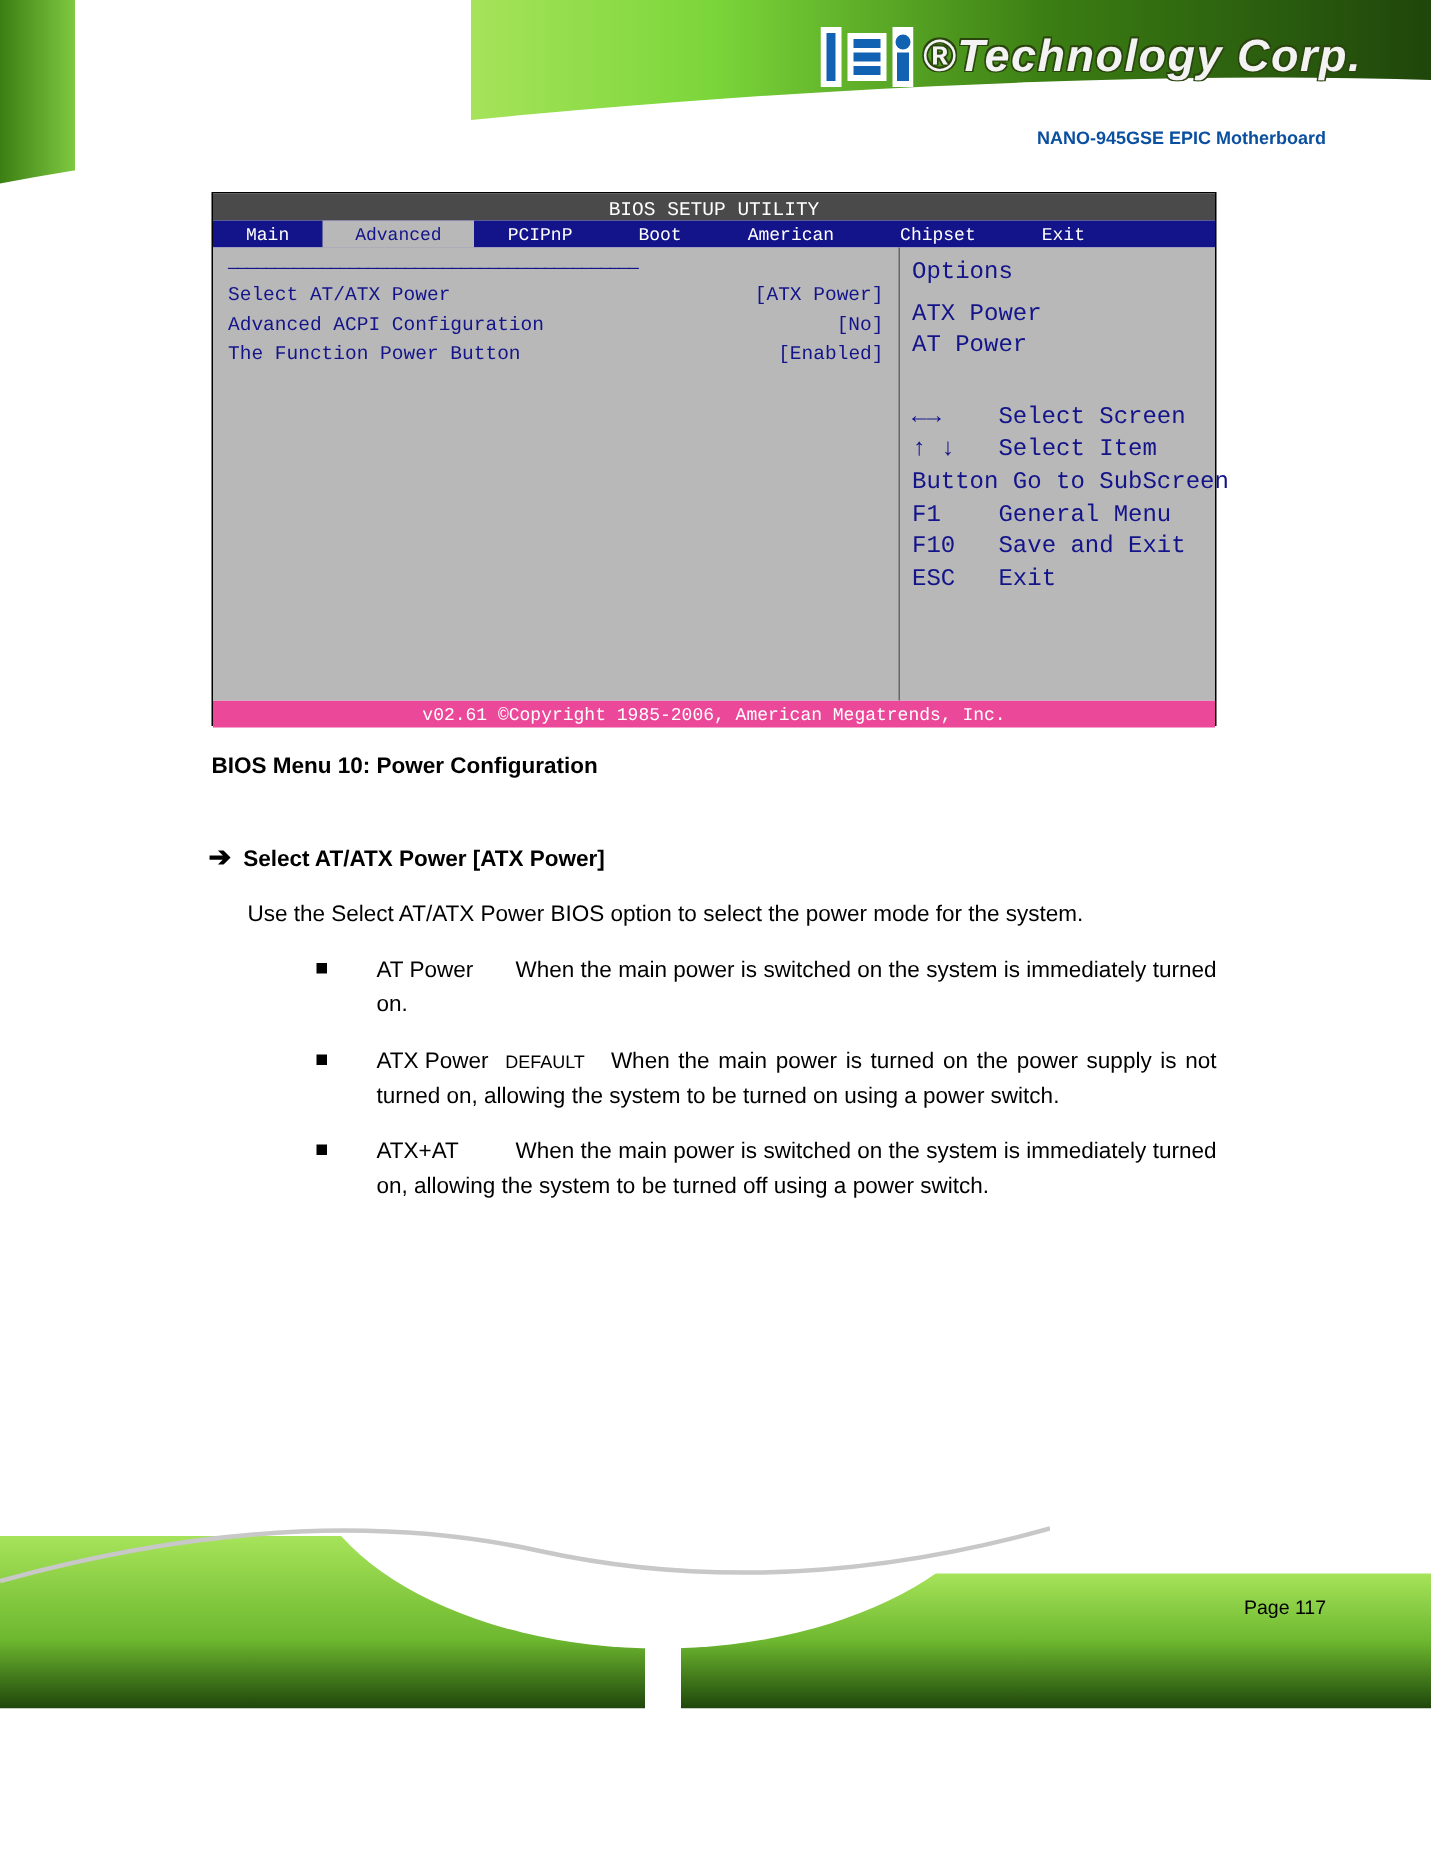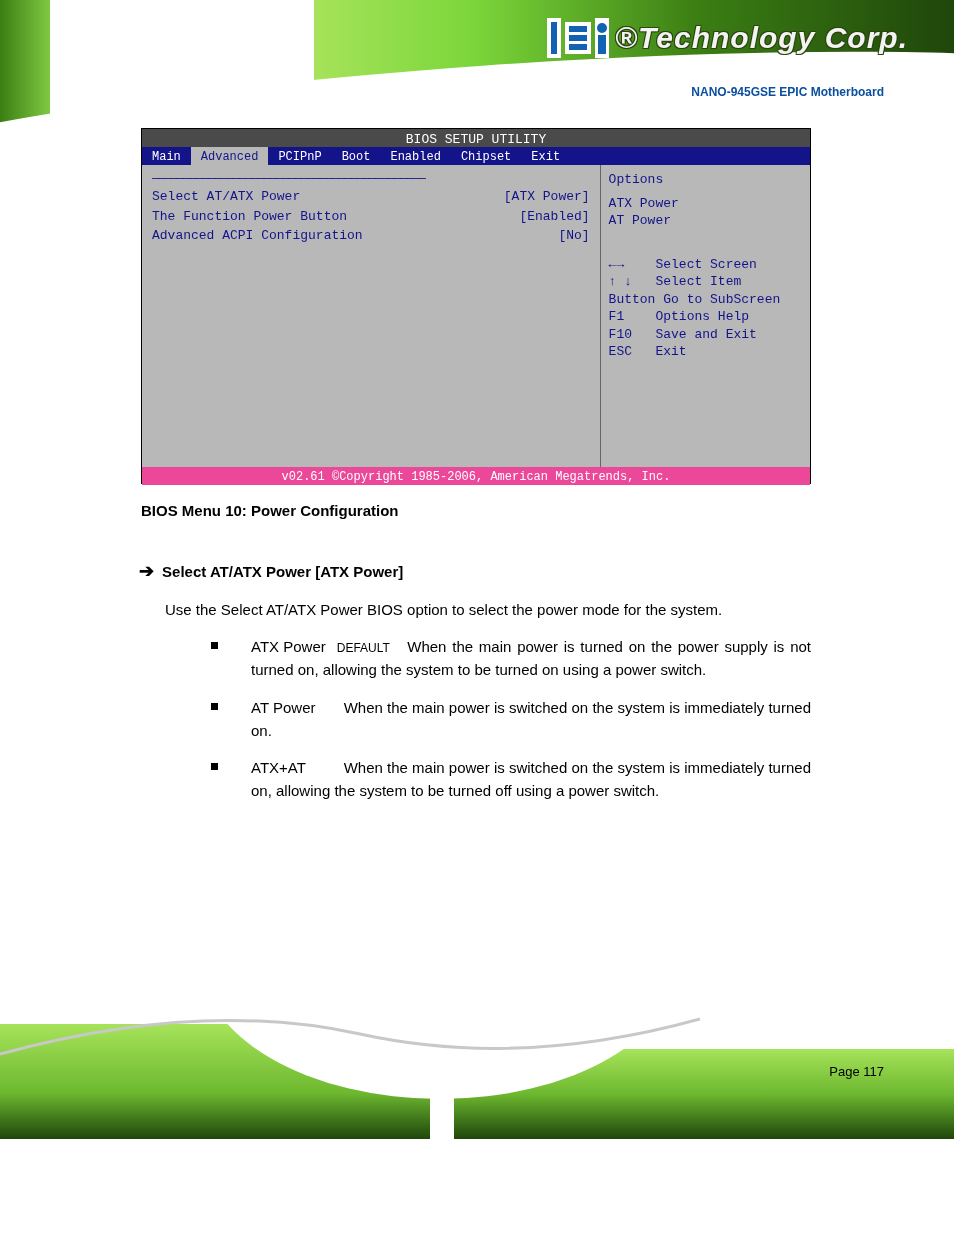--- a/index.html
+++ b/index.html
@@ -94,21 +94,21 @@
     padding:2px 20px;
   }
   .bios-tabs{
     background:#13138a;
     color:#fff;
     display:flex;
     height:18px;
     font-size:12px;
   }
   .bios-tabs span{
-    padding:2px 10px 1px;
+    padding:2px 22px 1px;
   }
   .bios-tabs .active{
     background:#b8b8b8;
     color:#13138a;
   }
   .bios-body{
     display:flex;
     height:302px;
   }
   .bios-left{
@@ -127,21 +127,21 @@
     display:flex;
     justify-content:space-between;
     padding:1px 0;
   }
   .bios-left .row .val{color:#13138a;white-space:pre;}
   .bios-right{
     background:#b8b8b8;
     color:#13138a;
     width:210px;
     padding:6px 8px;
-    font-size:13px;
+    font-size:16px;
   }
   .bios-right .sect{margin-bottom:26px;}
   .bios-right .help-row{white-space:pre;}
   .bios-footer{
     background:#ec4899;
     color:#fff;
     height:18px;
     padding:2px 6px;
     font-size:12px;
   }
@@ -242,76 +242,76 @@
 
   <div class="doc-title">NANO-945GSE EPIC Motherboard</div>
 
   <div class="bios">
     <div class="bios-header" style="text-align:center">BIOS SETUP UTILITY</div>
     <div class="bios-tabs">
       <span>Main</span>
       <span class="active">Advanced</span>
       <span>PCIPnP</span>
       <span>Boot</span>
-      <span>Enabled</span>
+      <span>American</span>
       <span>Chipset</span>
       <span>Exit</span>
     </div>
     <div class="bios-body">
       <div class="bios-left">
         <div class="divline">————————————————————————————————————————————</div>
         <div class="row">
           <span>Select AT/ATX Power</span>
           <span class="val">[ATX Power]</span>
         </div>
         <div class="row">
+          <span>Advanced ACPI Configuration</span>
+          <span class="val">[No]</span>
+        </div>
+        <div class="row">
           <span>The Function Power Button</span>
           <span class="val">[Enabled]</span>
-        </div>
-        <div class="row">
-          <span>Advanced ACPI Configuration</span>
-          <span class="val">[No]</span>
         </div>
       </div>
       <div class="bios-right">
         <div class="sect">
           <div>Options</div>
           <div style="height:6px"></div>
           <div>ATX Power</div>
           <div>AT Power</div>
         </div>
         <div>
           <div class="help-row"><span>←→</span>    <span>Select Screen</span></div>
           <div class="help-row"><span>↑ ↓</span>   <span>Select Item</span></div>
           <div class="help-row"><span>Button</span> <span>Go to SubScreen</span></div>
-          <div class="help-row"><span>F1</span>    <span>Options Help</span></div>
+          <div class="help-row"><span>F1</span>    <span>General Menu</span></div>
           <div class="help-row"><span>F10</span>   <span>Save and Exit</span></div>
           <div class="help-row"><span>ESC</span>   <span>Exit</span></div>
         </div>
       </div>
     </div>
     <div class="bios-footer" style="text-align:center">v02.61 ©Copyright 1985-2006, American Megatrends, Inc.</div>
   </div>
 
   <div class="figure-caption">BIOS Menu 10: Power Configuration</div>
 
   <div class="content">
     <div class="arrow-h">
       <span class="arr">➔</span><span>Select AT/ATX Power [ATX Power]</span>
     </div>
     <p>Use the Select AT/ATX Power BIOS option to select the power mode for the system.</p>
     <ul>
       <li>
+        <span class="opt">AT Power</span>&nbsp;&nbsp;
+        <span>When the main power is switched on the system is immediately turned on.</span>
+      </li>
+      <li>
         <span class="opt">ATX Power</span>
         <span class="deft">DEFAULT</span>&nbsp;&nbsp;
         <span>When the main power is turned on the power supply is not turned on, allowing the system to be turned on using a power switch.</span>
-      </li>
-      <li>
-        <span class="opt">AT Power</span>&nbsp;&nbsp;
-        <span>When the main power is switched on the system is immediately turned on.</span>
       </li>
       <li>
         <span class="opt">ATX+AT</span>&nbsp;&nbsp;
         <span>When the main power is switched on the system is immediately turned on, allowing the system to be turned off using a power switch.</span>
       </li>
     </ul>
   </div>
 
   <div class="page-num">Page 117</div>
 

